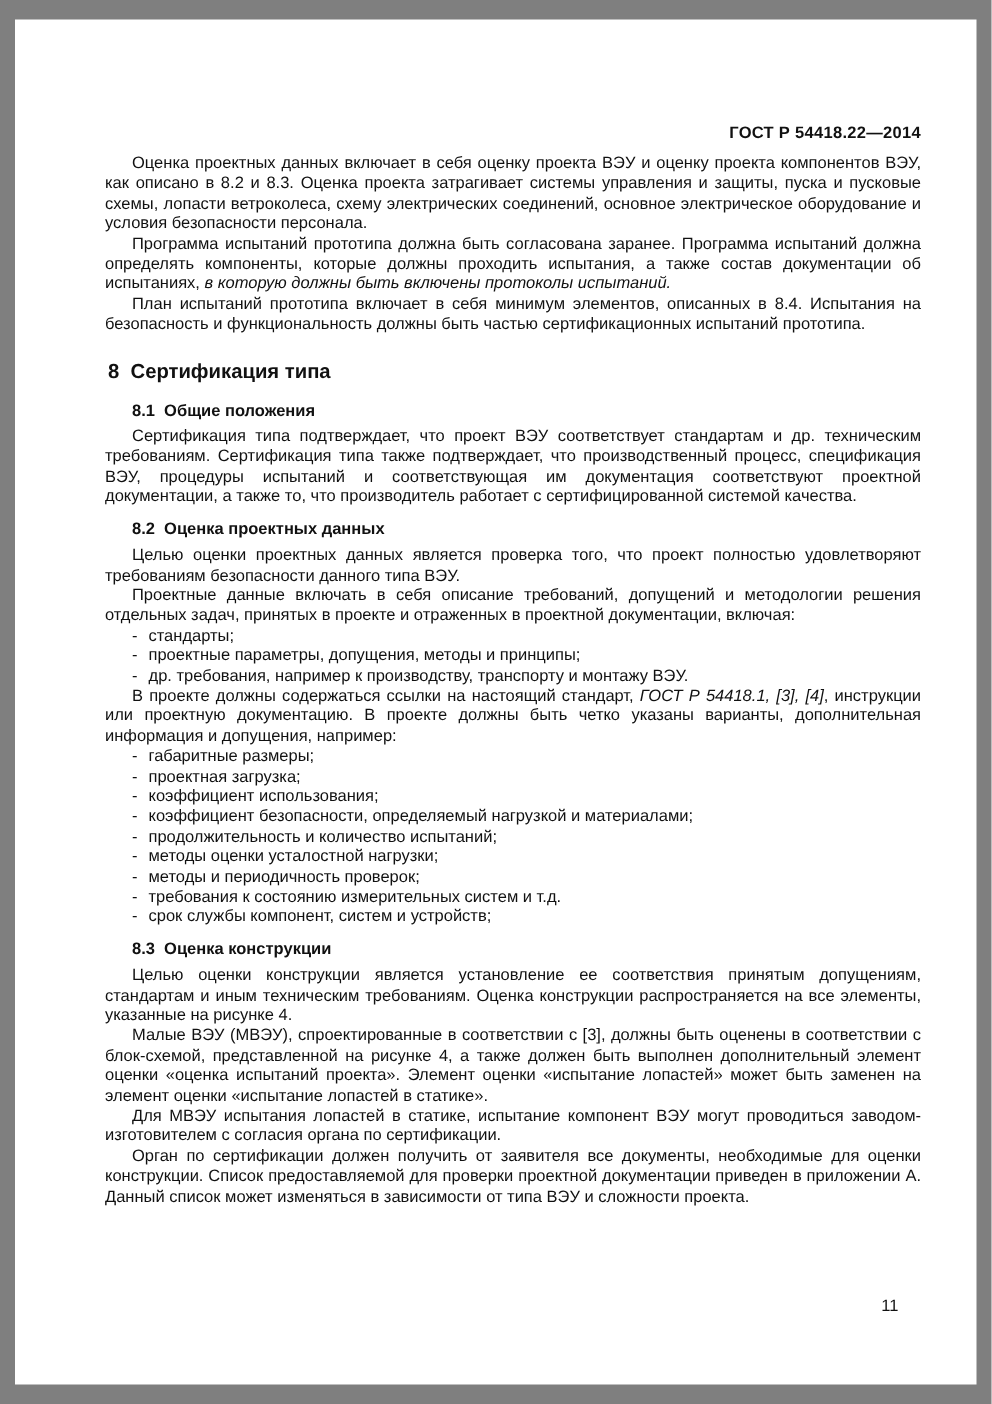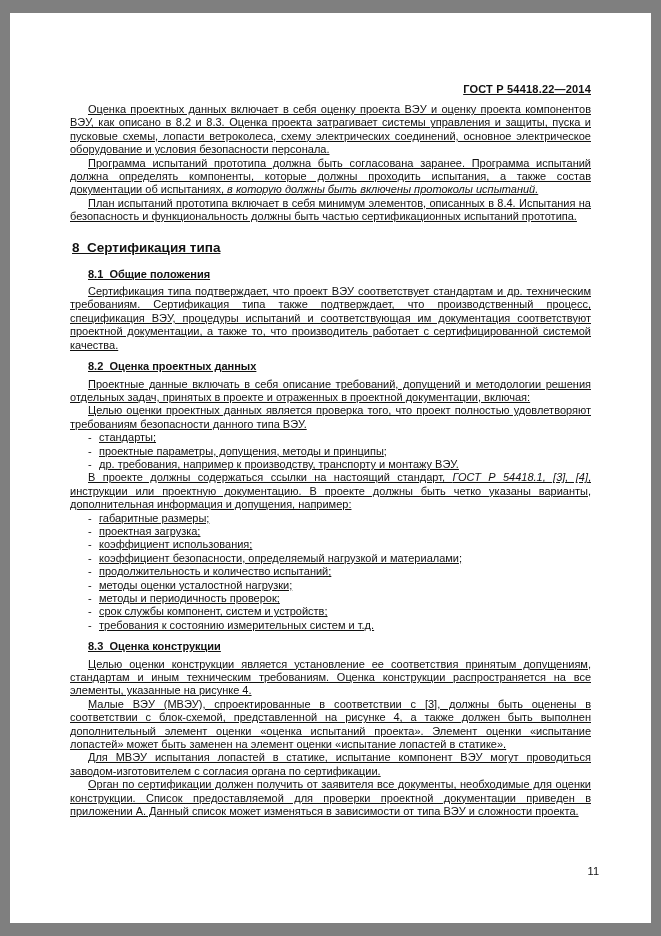--- a/index.html
+++ b/index.html
@@ -10,21 +10,21 @@
     color:#111;
   }
   .page {
     position:absolute;
     left:10px; top:13px;
     width:641px; height:910px;
     background:#ffffff;
   }
   .inner {
     position:absolute;
-    left:60px; right:60px; top:70px;text-decoration:underline;
+    left:60px; right:37px; top:70px;
   }
   .doc-header {
     font-size:11px;
     font-weight:bold;
     text-align:right;
     margin-bottom:8px;
     letter-spacing:0.2px;
   }
   .para {
     font-size:11px;
@@ -76,39 +76,39 @@
     <p class="para">План испытаний прототипа включает в себя минимум элементов, описанных в 8.4. Испытания на безопасность и функциональность должны быть частью сертификационных испытаний прототипа.</p>
 
     <div class="h1">8&nbsp;&nbsp;Сертификация типа</div>
 
     <div class="h2">8.1&nbsp;&nbsp;Общие положения</div>
 
     <p class="para">Сертификация типа подтверждает, что проект ВЭУ соответствует стандартам и др. техническим требованиям. Сертификация типа также подтверждает, что производственный процесс, спецификация ВЭУ, процедуры испытаний и соответствующая им документация соответствуют проектной документации, а также то, что производитель работает с сертифицированной системой качества.</p>
 
     <div class="h2">8.2&nbsp;&nbsp;Оценка проектных данных</div>
 
+    <p class="para">Целью оценки проектных данных является проверка того, что проект полностью удовлетворяют требованиям безопасности данного типа ВЭУ.</p>
+
     <p class="para">Проектные данные включать в себя описание требований, допущений и методологии решения отдельных задач, принятых в проекте и отраженных в проектной документации, включая:</p>
-
-    <p class="para">Целью оценки проектных данных является проверка того, что проект полностью удовлетворяют требованиям безопасности данного типа ВЭУ.</p>
 
     <div class="li"><span class="marker">-</span><span>стандарты;</span></div>
     <div class="li"><span class="marker">-</span><span>проектные параметры, допущения, методы и принципы;</span></div>
     <div class="li"><span class="marker">-</span><span>др. требования, например к производству, транспорту и монтажу ВЭУ.</span></div>
 
     <p class="para"><span>В проекте должны содержаться ссылки на настоящий стандарт, </span><span class="it">ГОСТ Р 54418.1, [3], [4]</span><span>, инструкции или проектную документацию. В проекте должны быть четко указаны варианты, дополнительная информация и допущения, например:</span></p>
 
     <div class="li"><span class="marker">-</span><span>габаритные размеры;</span></div>
     <div class="li"><span class="marker">-</span><span>проектная загрузка;</span></div>
     <div class="li"><span class="marker">-</span><span>коэффициент использования;</span></div>
     <div class="li"><span class="marker">-</span><span>коэффициент безопасности, определяемый нагрузкой и материалами;</span></div>
     <div class="li"><span class="marker">-</span><span>продолжительность и количество испытаний;</span></div>
     <div class="li"><span class="marker">-</span><span>методы оценки усталостной нагрузки;</span></div>
     <div class="li"><span class="marker">-</span><span>методы и периодичность проверок;</span></div>
+    <div class="li"><span class="marker">-</span><span>требования к состоянию измерительных систем и т.д.</span></div>
     <div class="li"><span class="marker">-</span><span>срок службы компонент, систем и устройств;</span></div>
-    <div class="li"><span class="marker">-</span><span>требования к состоянию измерительных систем и т.д.</span></div>
 
     <div class="h2">8.3&nbsp;&nbsp;Оценка конструкции</div>
 
     <p class="para">Целью оценки конструкции является установление ее соответствия принятым допущениям, стандартам и иным техническим требованиям. Оценка конструкции распространяется на все элементы, указанные на рисунке 4.</p>
     <p class="para">Малые ВЭУ (МВЭУ), спроектированные в соответствии с [3], должны быть оценены в соответствии с блок-схемой, представленной на рисунке 4, а также должен быть выполнен дополнительный элемент оценки «оценка испытаний проекта». Элемент оценки «испытание лопастей» может быть заменен на элемент оценки «испытание лопастей в статике».</p>
     <p class="para">Для МВЭУ испытания лопастей в статике, испытание компонент ВЭУ могут проводиться заводом-изготовителем с согласия органа по сертификации.</p>
     <p class="para">Орган по сертификации должен получить от заявителя все документы, необходимые для оценки конструкции. Список предоставляемой для проверки проектной документации приведен в приложении А. Данный список может изменяться в зависимости от типа ВЭУ и сложности проекта.</p>
 
   </div>
 

